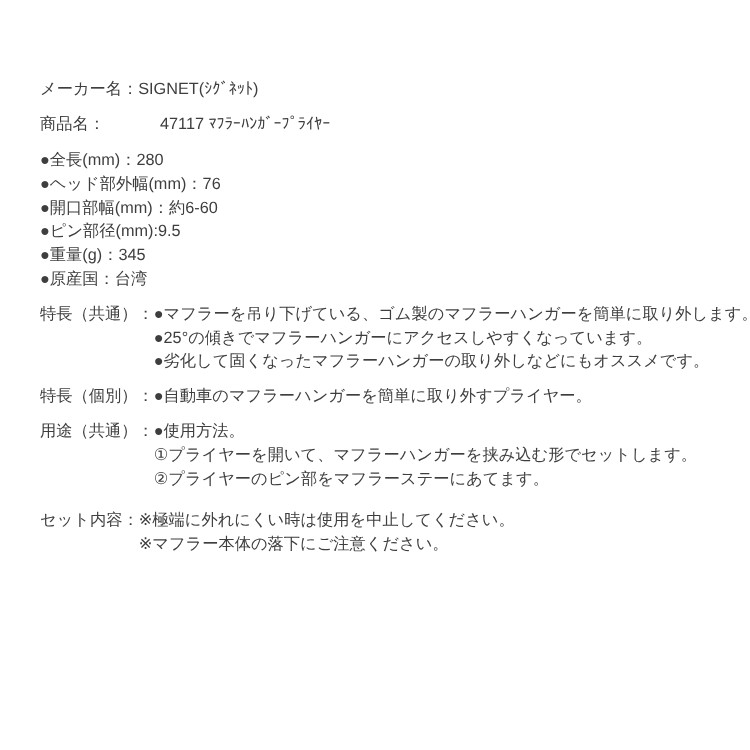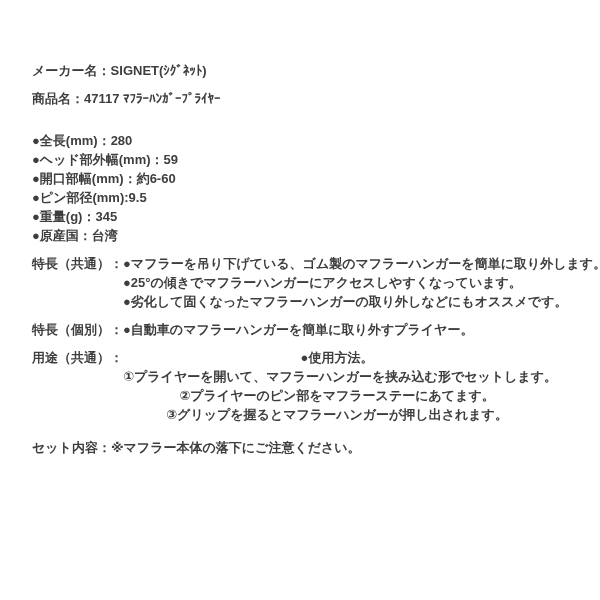--- a/index.html
+++ b/index.html
@@ -10,29 +10,28 @@
     overflow: hidden;
     font-family: "Liberation Sans", "DejaVu Sans", sans-serif;
   }
   .spec-sheet {
     width: 565px;
     height: 600px;
     padding: 61px 14px 0 32px;
     color: #3e3e3e;
     font-size: 13px;
     line-height: 19px;
-    font-weight: bold;
   }
   .row {
     display: flex;
     align-items: flex-start;
     margin-bottom: 9px;
   }
-  .row.gap-lg { margin-bottom: 23px; }
-  .row.gap-xl { margin-bottom: 14px; text-align: center; }
+  .row.gap-lg { margin-bottom: 10px; gap: 44px; }
+  .row.gap-xl { margin-bottom: 14px; }
   .label {
     white-space: nowrap;
     flex: 0 0 auto;
   }
   .value {
     flex: 1 1 auto;
     min-width: 0;
   }
   .line {
     white-space: nowrap;
@@ -54,21 +53,21 @@
   <div class="row gap-lg">
     <div class="label">商品名：</div>
     <div class="value">
       <div class="line">47117 ﾏﾌﾗｰﾊﾝｶﾞｰﾌﾟﾗｲﾔｰ</div>
     </div>
   </div>
 
   <div class="row">
     <div class="value">
       <div class="line">●全長(mm)：280</div>
-      <div class="line">●ヘッド部外幅(mm)：59</div>
+      <div class="line">●ヘッド部外幅(mm)：76</div>
       <div class="line">●開口部幅(mm)：約6-60</div>
       <div class="line">●ピン部径(mm):9.5</div>
       <div class="line">●重量(g)：345</div>
       <div class="line">●原産国：台湾</div>
     </div>
   </div>
 
   <div class="row">
     <div class="label">特長（共通）：</div>
     <div class="value">
@@ -84,25 +83,25 @@
       <div class="line">●自動車のマフラーハンガーを簡単に取り外すプライヤー。</div>
     </div>
   </div>
 
   <div class="row gap-xl">
     <div class="label">用途（共通）：</div>
     <div class="value">
       <div class="line">●使用方法。</div>
       <div class="line">①プライヤーを開いて、マフラーハンガーを挟み込む形でセットします。</div>
       <div class="line">②プライヤーのピン部をマフラーステーにあてます。</div>
-      <div class="line">③グリップを握るとマフラーハンガーが押し出されます。</div>
     </div>
   </div>
 
 
   <div class="row">
     <div class="label">セット内容：</div>
     <div class="value">
+      <div class="line">※極端に外れにくい時は使用を中止してください。</div>
       <div class="line">※マフラー本体の落下にご注意ください。</div>
     </div>
   </div>
 
 </div>
 
 </body></html>

